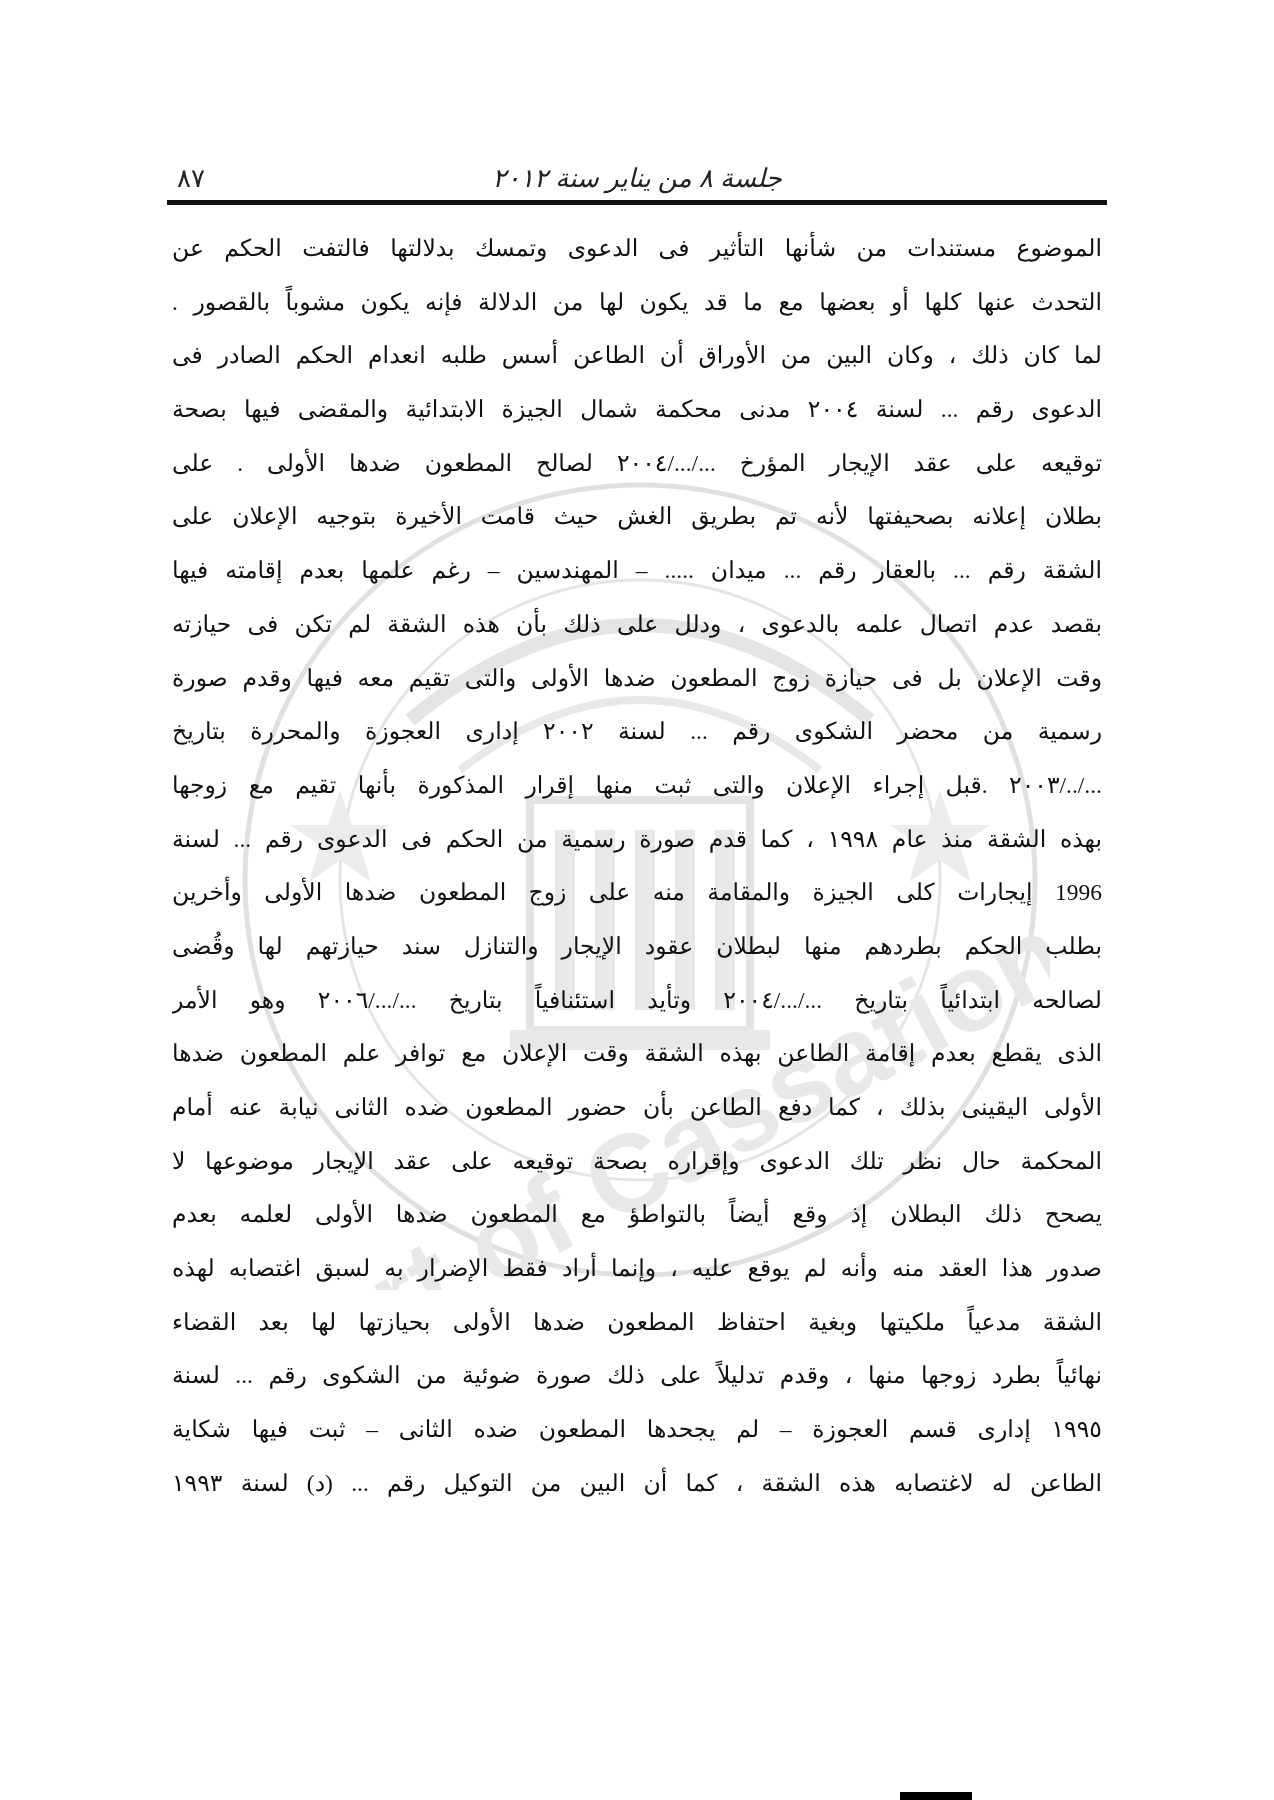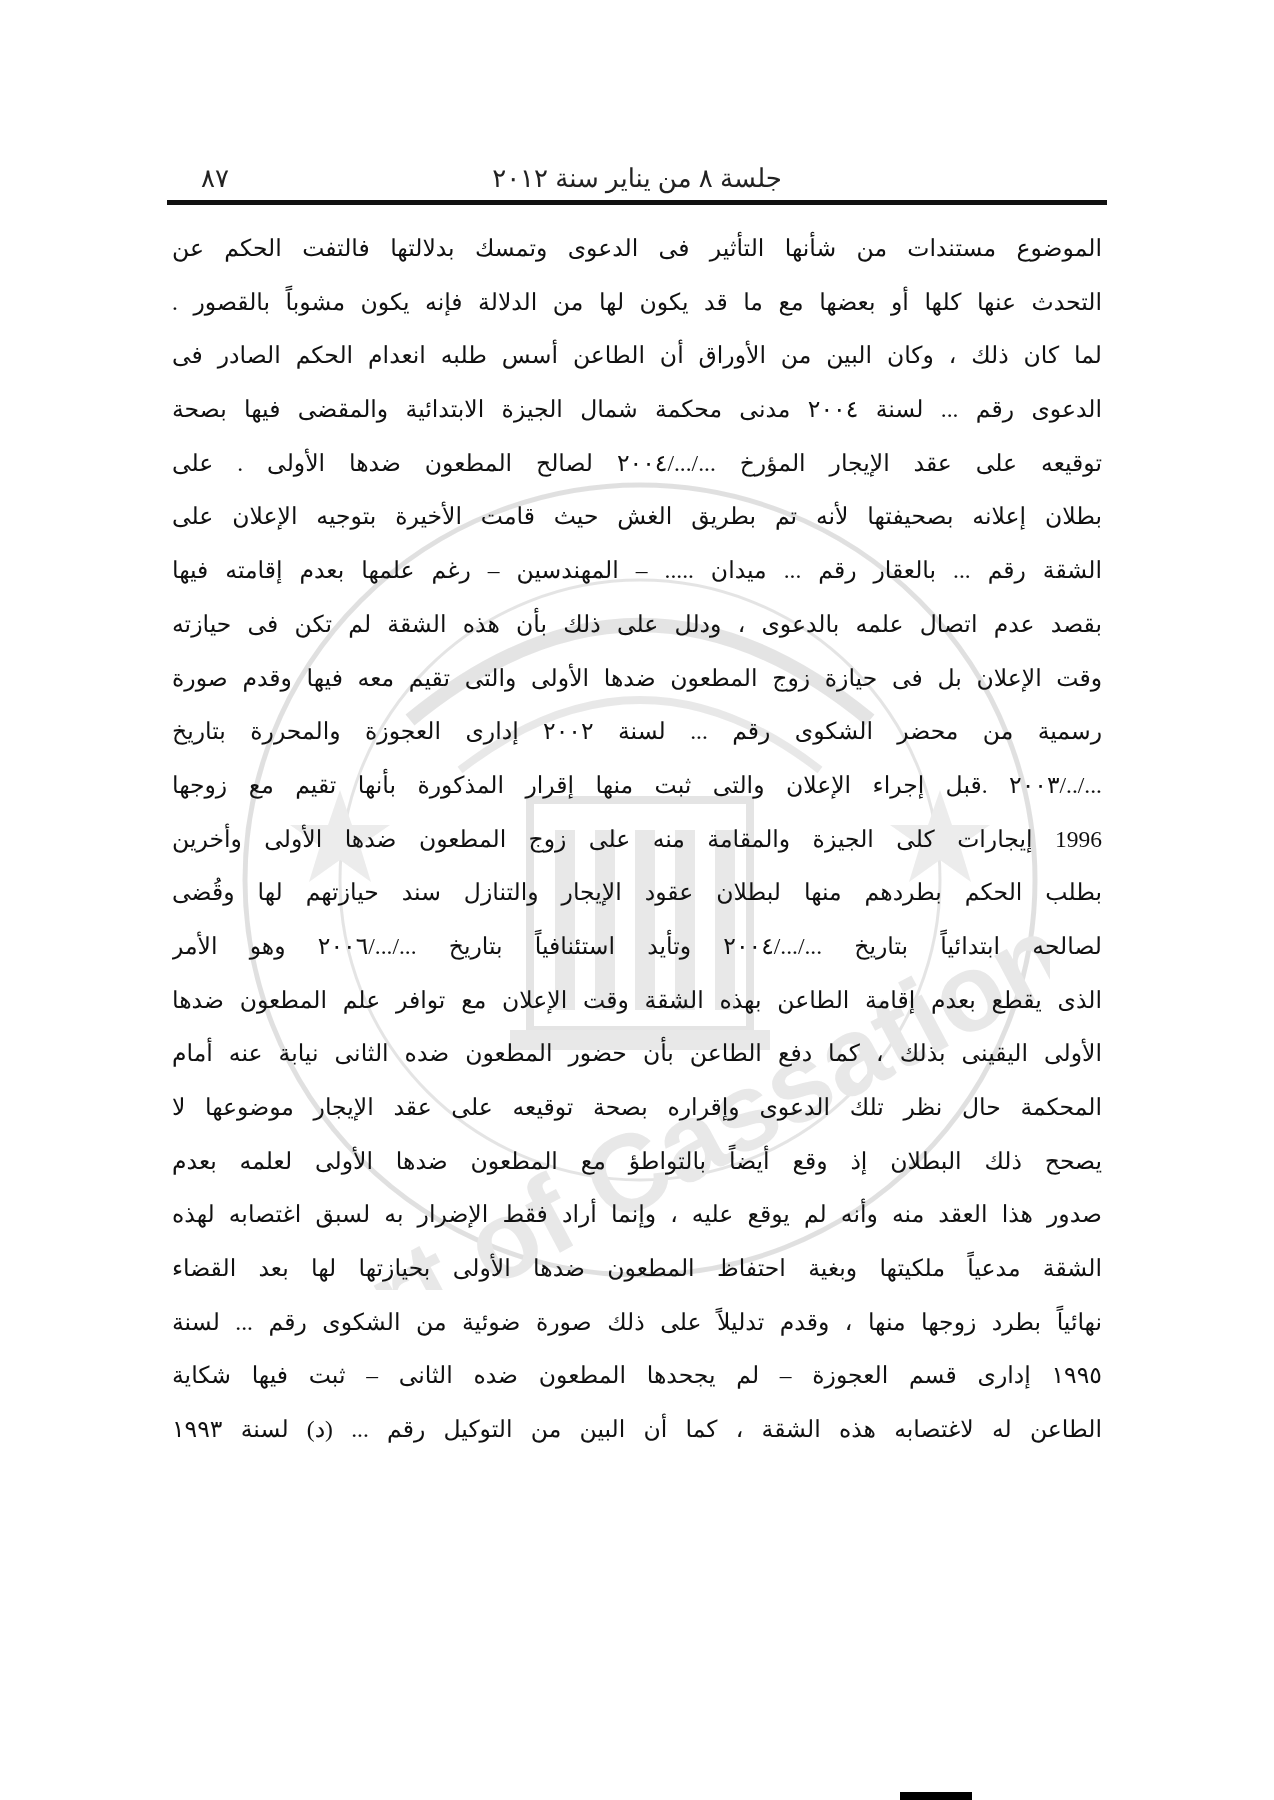--- a/index.html
+++ b/index.html
@@ -28,30 +28,30 @@
     direction: rtl;
   }
   .header-title {
     position: absolute;
     left: 0; right: 0; top: 0;
     text-align: center;
     font-family: "Liberation Sans", sans-serif;
     font-size: 26px;
     line-height: 40px;
     color: #222;
+    font-style: italic;
   }
   .page-number {
     position: absolute;
     left: 10px; top: 0;
     font-family: "Liberation Sans", sans-serif;
     font-size: 26px;
     line-height: 40px;
     color: #222;
     direction: rtl;
-    margin-left: 24px;
   }
   .rule {
     position: absolute;
     left: 167px; top: 200px;
     width: 940px; height: 5px;
     background: #111;
   }
   .body-text {
     position: absolute;
     left: 172px; top: 222px;
@@ -115,20 +115,21 @@
     <span class="line">التحدث عنها كلها أو بعضها مع ما قد يكون لها من الدلالة فإنه يكون مشوباً بالقصور .</span>
     <span class="line">لما كان ذلك ، وكان البين من الأوراق أن الطاعن أسس طلبه انعدام الحكم الصادر فى</span>
     <span class="line">الدعوى رقم ... لسنة ٢٠٠٤ مدنى محكمة شمال الجيزة الابتدائية  والمقضى فيها بصحة</span>
     <span class="line">توقيعه على عقد الإيجار المؤرخ .../.../٢٠٠٤ لصالح المطعون ضدها الأولى . على</span>
     <span class="line">بطلان إعلانه بصحيفتها لأنه تم بطريق الغش حيث قامت الأخيرة بتوجيه الإعلان على</span>
     <span class="line">الشقة رقم ... بالعقار رقم ... ميدان ..... – المهندسين – رغم علمها بعدم إقامته فيها</span>
     <span class="line">بقصد عدم اتصال علمه بالدعوى ، ودلل على ذلك بأن هذه الشقة لم تكن فى حيازته</span>
     <span class="line">وقت الإعلان بل فى حيازة زوج المطعون ضدها الأولى والتى تقيم معه فيها وقدم صورة</span>
     <span class="line">رسمية من محضر الشكوى رقم ... لسنة ٢٠٠٢ إدارى العجوزة والمحررة بتاريخ</span>
     <span class="line">.../../٢٠٠٣ .قبل إجراء الإعلان والتى ثبت منها إقرار المذكورة بأنها تقيم مع زوجها</span>
+    <span class="line">بهذه الشقة منذ عام ١٩٩٨ ، كما قدم صورة رسمية من الحكم فى الدعوى رقم ... لسنة</span>
     <span class="line">1996 إيجارات كلى الجيزة والمقامة منه على زوج المطعون ضدها الأولى وأخرين</span>
     <span class="line">بطلب الحكم بطردهم منها لبطلان عقود الإيجار والتنازل سند حيازتهم لها وقُضى</span>
     <span class="line">لصالحه ابتدائياً بتاريخ .../.../٢٠٠٤ وتأيد استئنافياً بتاريخ .../.../٢٠٠٦ وهو الأمر</span>
     <span class="line">الذى يقطع بعدم إقامة الطاعن بهذه الشقة وقت الإعلان مع توافر علم المطعون ضدها</span>
     <span class="line">الأولى اليقينى بذلك ، كما دفع الطاعن بأن حضور المطعون ضده الثانى نيابة عنه أمام</span>
     <span class="line">المحكمة حال نظر تلك  الدعوى وإقراره بصحة توقيعه على عقد الإيجار موضوعها لا</span>
     <span class="line">يصحح ذلك البطلان إذ وقع أيضاً بالتواطؤ مع المطعون ضدها الأولى لعلمه بعدم</span>
     <span class="line">صدور هذا العقد منه وأنه لم يوقع عليه ، وإنما أراد فقط الإضرار به لسبق اغتصابه لهذه</span>
     <span class="line">الشقة مدعياً ملكيتها وبغية احتفاظ المطعون ضدها الأولى بحيازتها لها بعد القضاء</span>
     <span class="line">نهائياً بطرد زوجها منها ، وقدم تدليلاً على ذلك صورة ضوئية من الشكوى رقم ... لسنة</span>

